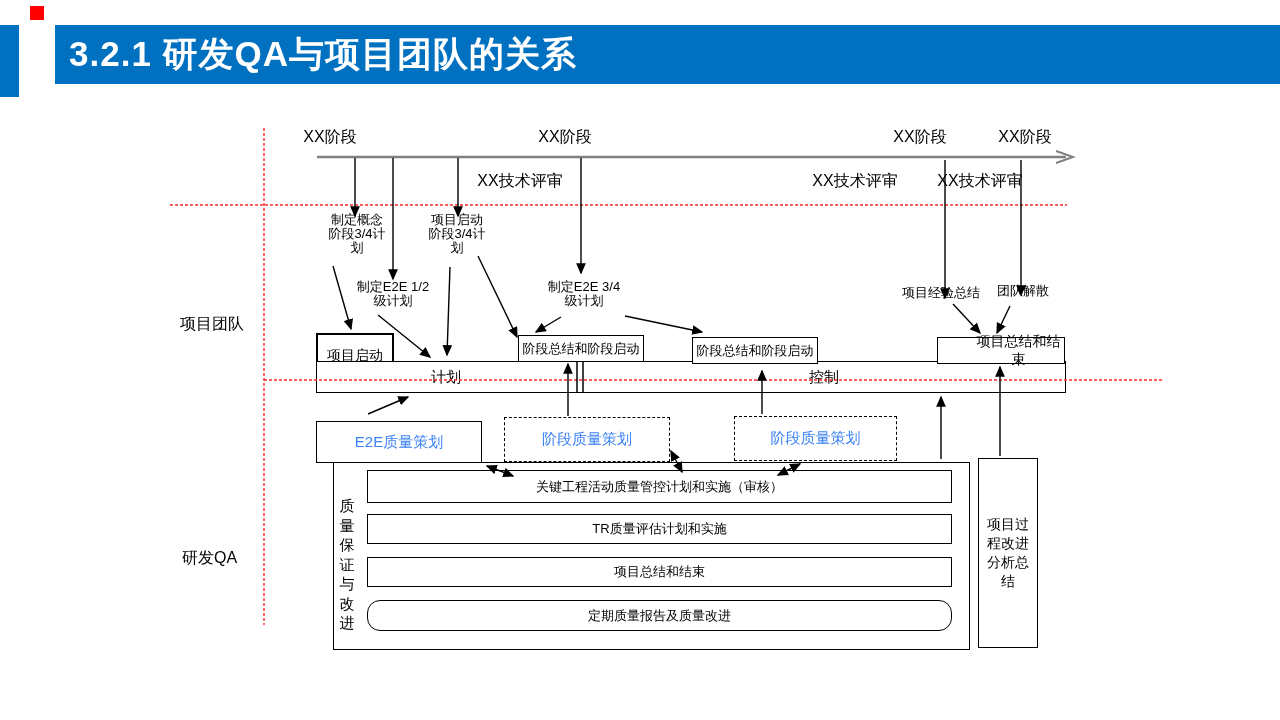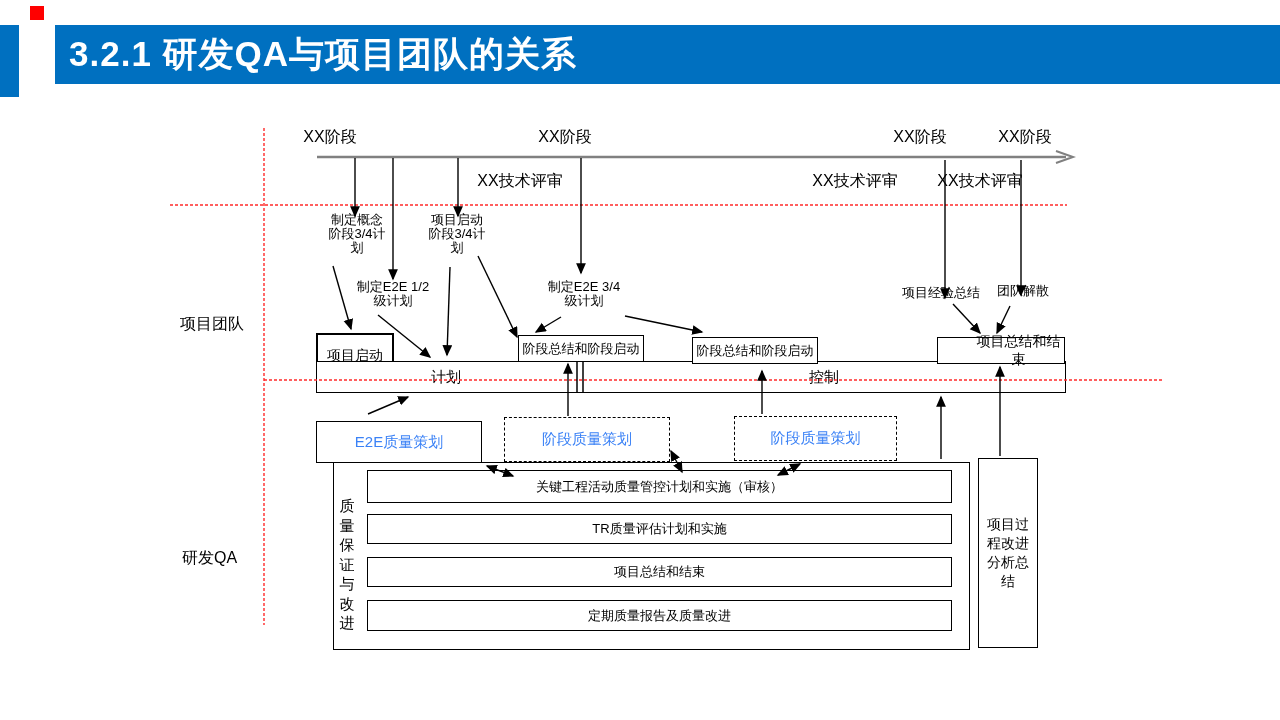--- a/index.html
+++ b/index.html
@@ -77,21 +77,21 @@
 
   <div class="abs box redtext" style="left:316px;top:421px;width:166px;height:42px;">E2E质量策划</div>
   <div class="abs box dashed redtext" style="left:504px;top:417px;width:166px;height:45px;">阶段质量策划</div>
   <div class="abs box dashed redtext" style="left:734px;top:416px;width:163px;height:45px;">阶段质量策划</div>
 
   <div class="abs box" id="qa-outer"></div>
   <div class="abs" id="qa-vertical">质量保证与改进</div>
   <div class="abs box qa-row" style="top:470px;height:33px;">关键工程活动质量管控计划和实施（审核）</div>
   <div class="abs box qa-row" style="top:514px;height:30px;">TR质量评估计划和实施</div>
   <div class="abs box qa-row" style="top:557px;height:30px;">项目总结和结束</div>
-  <div class="abs box qa-row" style="top:600px;height:31px;">定期质量报告及质量改进</div>
+  <div class="abs box qa-row" style="top:600px;height:31px;border-radius:13px;">定期质量报告及质量改进</div>
   <div class="abs box" style="left:978px;top:458px;width:60px;height:190px;font-size:14px;padding:8px;line-height:19px;">项目过程改进分析总结</div>
 
   <svg class="abs" id="svg-overlay" width="1280" height="720" viewBox="0 0 1280 720">
     <defs>
       <marker id="ah" markerWidth="9" markerHeight="8" refX="7" refY="3.5" orient="auto-start-reverse">
         <polygon points="0,0 8,3.5 0,7" fill="#000"></polygon>
       </marker>
     </defs>
 
     <line x1="317" y1="157" x2="1066" y2="157" stroke="#808080" stroke-width="2.5"></line>

